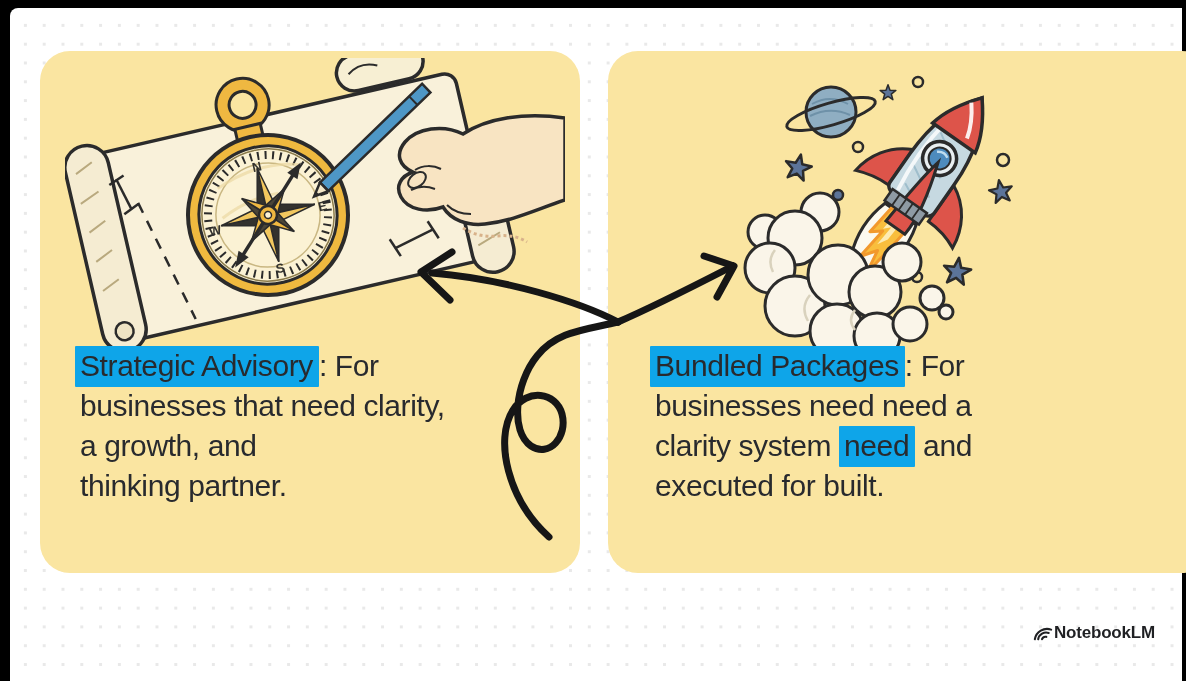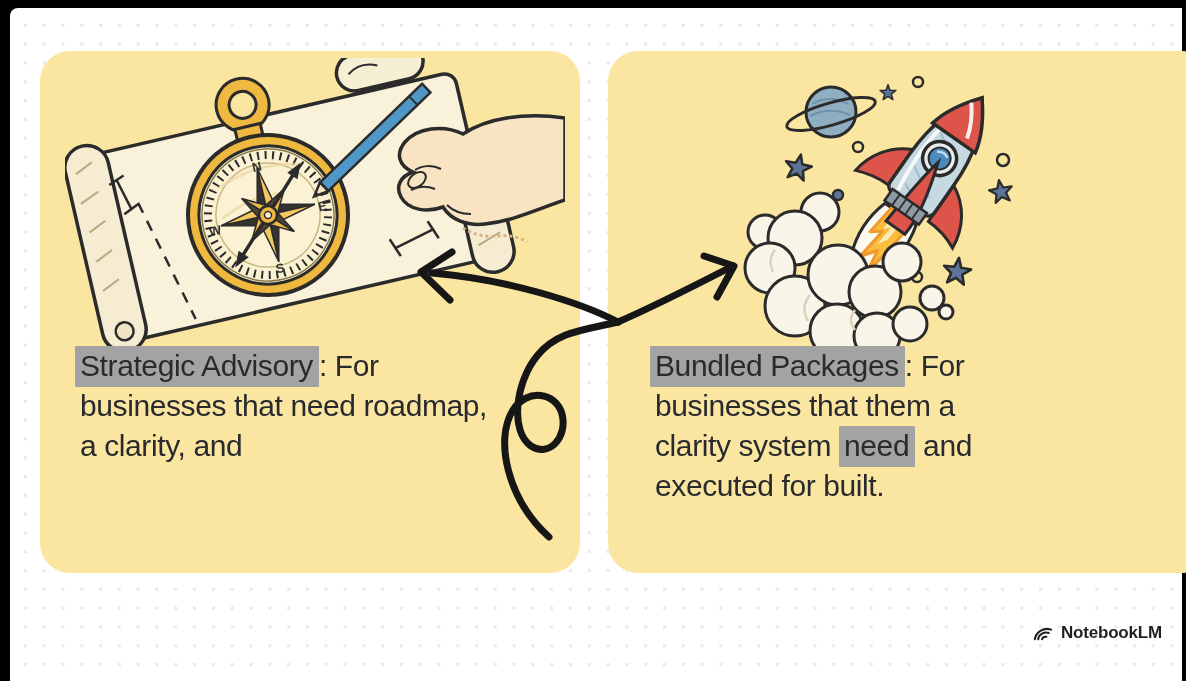--- a/index.html
+++ b/index.html
@@ -10,24 +10,24 @@
            background-size:18.8px 18.8px; background-position:6px 8px; border-radius:8px 0 0 0; }
   .card { position:absolute; top:51px; height:522px; background:#FAE5A1; border-radius:30px; }
   .card.left  { left:40px;  width:540px; }
   .card.right { left:608px; width:604px; }
   .illus { position:absolute; }
   .cardtext { position:absolute; top:295px; font-size:30px; line-height:40px; letter-spacing:-0.4px;
               color:#282A2E; }
   .card.left  .cardtext { left:40px; width:480px; }
   .card.right .cardtext { left:47px; width:470px; }
   .tline { white-space:nowrap; }
-  .hl { background:#a3a3a3; padding:3px 6px 5px 5px; border-radius:1px; }
+  .hl { background:#0ea5e9; padding:3px 6px 5px 5px; border-radius:1px; }
   .hl.start { margin-left:-5px; }
   .arrow-overlay { position:absolute; left:0; top:0; width:1186px; height:681px; pointer-events:none; z-index:5; }
-  .brand { position:absolute; left:1031px; top:621px; display:flex; align-items:center; gap:7px; z-index:4; }
+  .brand { position:absolute; left:1031px; top:621px; display:flex; align-items:center; z-index:4; }
   .brand-label { font-size:17px; font-weight:bold; color:#1F2023; letter-spacing:-0.2px; }
 </style>
 </head>
 <body>
 
 <div class="stage">
   <div class="paper"></div>
 
   <div class="card left">
     <svg class="illus" style="left:25px; top:7px;" width="500" height="290" viewBox="0 0 500 290">
@@ -121,22 +121,23 @@
 
       <g>
         <path d="M500 60 C 460 54 422 60 398 76 C 378 66 352 70 340 84 C 330 96 334 108 348 114 C 336 118 330 128 336 139 C 343 152 362 155 378 149 C 386 162 402 168 420 166 C 448 163 470 152 500 142 Z" fill="#F8E4C2" stroke="#2B2B2B" stroke-width="3.5"></path>
         <path d="M350 112 c8 -5 18 -5 26 -1 M346 132 c8 -4 16 -4 24 -1 M382 147 c6 6 14 9 24 9" fill="none" stroke="#2B2B2B" stroke-width="2"></path>
         <ellipse cx="352" cy="122" rx="10" ry="6.5" transform="rotate(-38 352 122)" fill="#F8E4C2" stroke="#2B2B2B" stroke-width="2"></ellipse>
         <path d="M398 170 q16 10 34 8 q18 -2 30 6" fill="none" stroke="#D8B28A" stroke-width="3" stroke-dasharray="3 3"></path>
       </g>
     </svg>
     <div class="cardtext">
       <div class="tline"><span class="hl start">Strategic Advisory</span><span>: For</span></div>
-      <div class="tline">businesses that need roadmap,</div>
-      <div class="tline">a clarity, and</div>
+      <div class="tline">businesses that need clarity,</div>
+      <div class="tline">a growth, and</div>
+      <div class="tline">thinking partner.</div>
     </div>
   </div>
 
   <div class="card right">
     <svg class="illus" style="left:62px; top:9px;" width="420" height="300" viewBox="0 0 420 300">
 
       <g>
         <circle cx="161" cy="52" r="25" fill="#8FAEC2" stroke="#2B2B2B" stroke-width="3"></circle>
         <path d="M142 44 q18 -10 36 0 M140 56 q20 -10 40 -1" stroke="#6E91A8" stroke-width="2" fill="none"></path>
         <ellipse cx="161" cy="54" rx="46" ry="11" fill="none" stroke="#2B2B2B" stroke-width="3" transform="rotate(-16 161 54)"></ellipse>
@@ -191,21 +192,21 @@
         <circle cx="207" cy="276" r="23"></circle>
         <circle cx="240" cy="264" r="17"></circle>
         <circle cx="232" cy="202" r="19"></circle>
         <circle cx="262" cy="238" r="12"></circle>
         <circle cx="276" cy="252" r="7"></circle>
         <path d="M105 190 q-8 10 -2 22 M140 235 q-10 12 -2 26 M185 250 q-8 10 0 20" fill="none" stroke="#D9D2BD" stroke-width="2.5"></path>
       </g>
     </svg>
     <div class="cardtext">
       <div class="tline"><span class="hl start">Bundled Packages</span><span>: For</span></div>
-      <div class="tline">businesses that them a</div>
+      <div class="tline">businesses need need a</div>
       <div class="tline"><span>clarity system</span> <span class="hl">need</span> <span>and</span></div>
       <div class="tline">executed for built.</div>
     </div>
   </div>
 
   <svg class="arrow-overlay" viewBox="0 0 1186 681">
     <g fill="none" stroke="#161616" stroke-width="7" stroke-linecap="round">
       <path d="M549 537 C 508 500 494 440 513 410 C 527 388 556 392 562 414 C 568 437 549 458 531 446 C 510 432 515 383 537 356 C 557 331 585 330 618 322"></path>
       <path d="M618 322 C 580 302 505 279 432 273"></path>
       <path d="M421 272 L 452 252 M421 272 L 450 300"></path>

